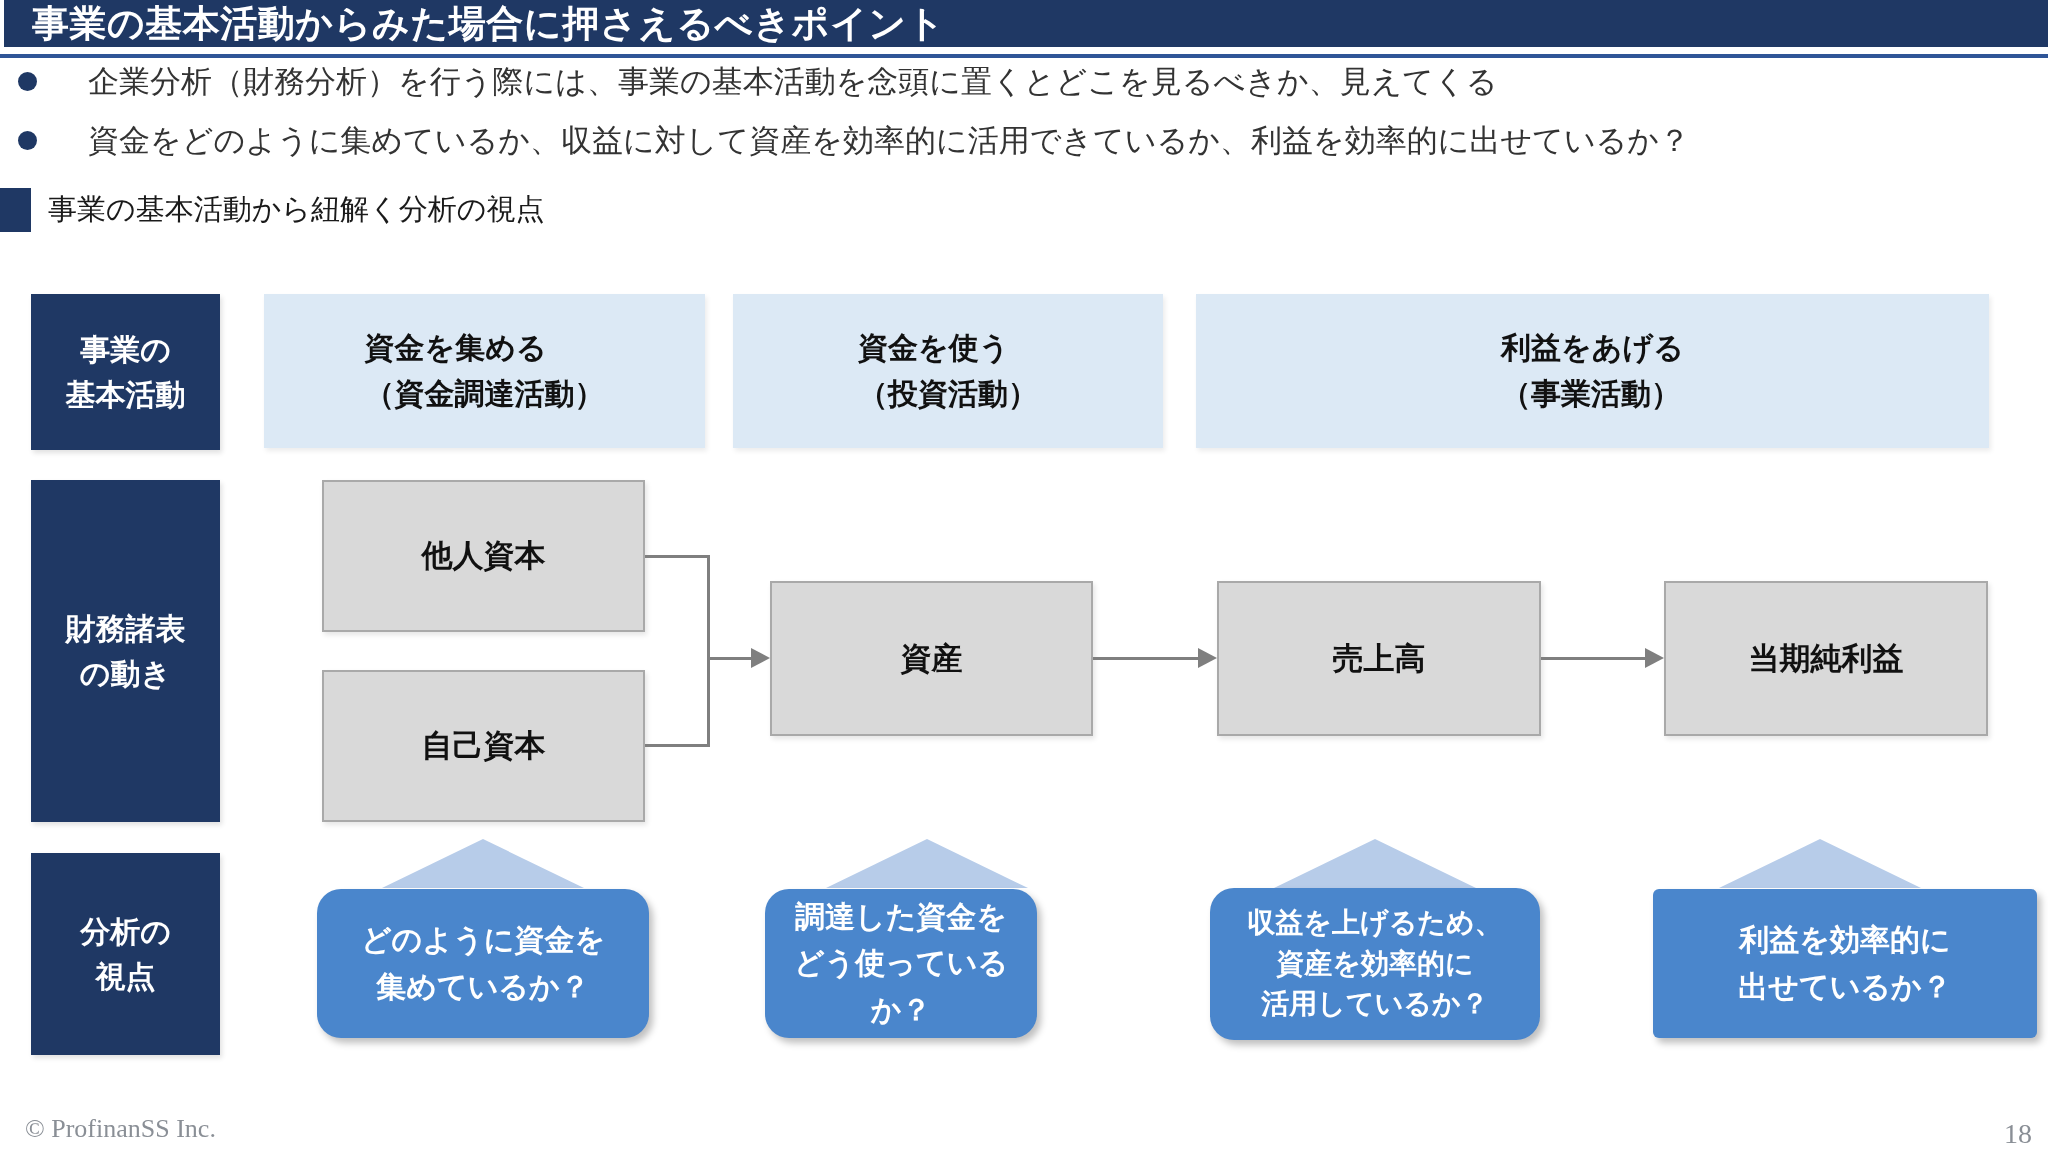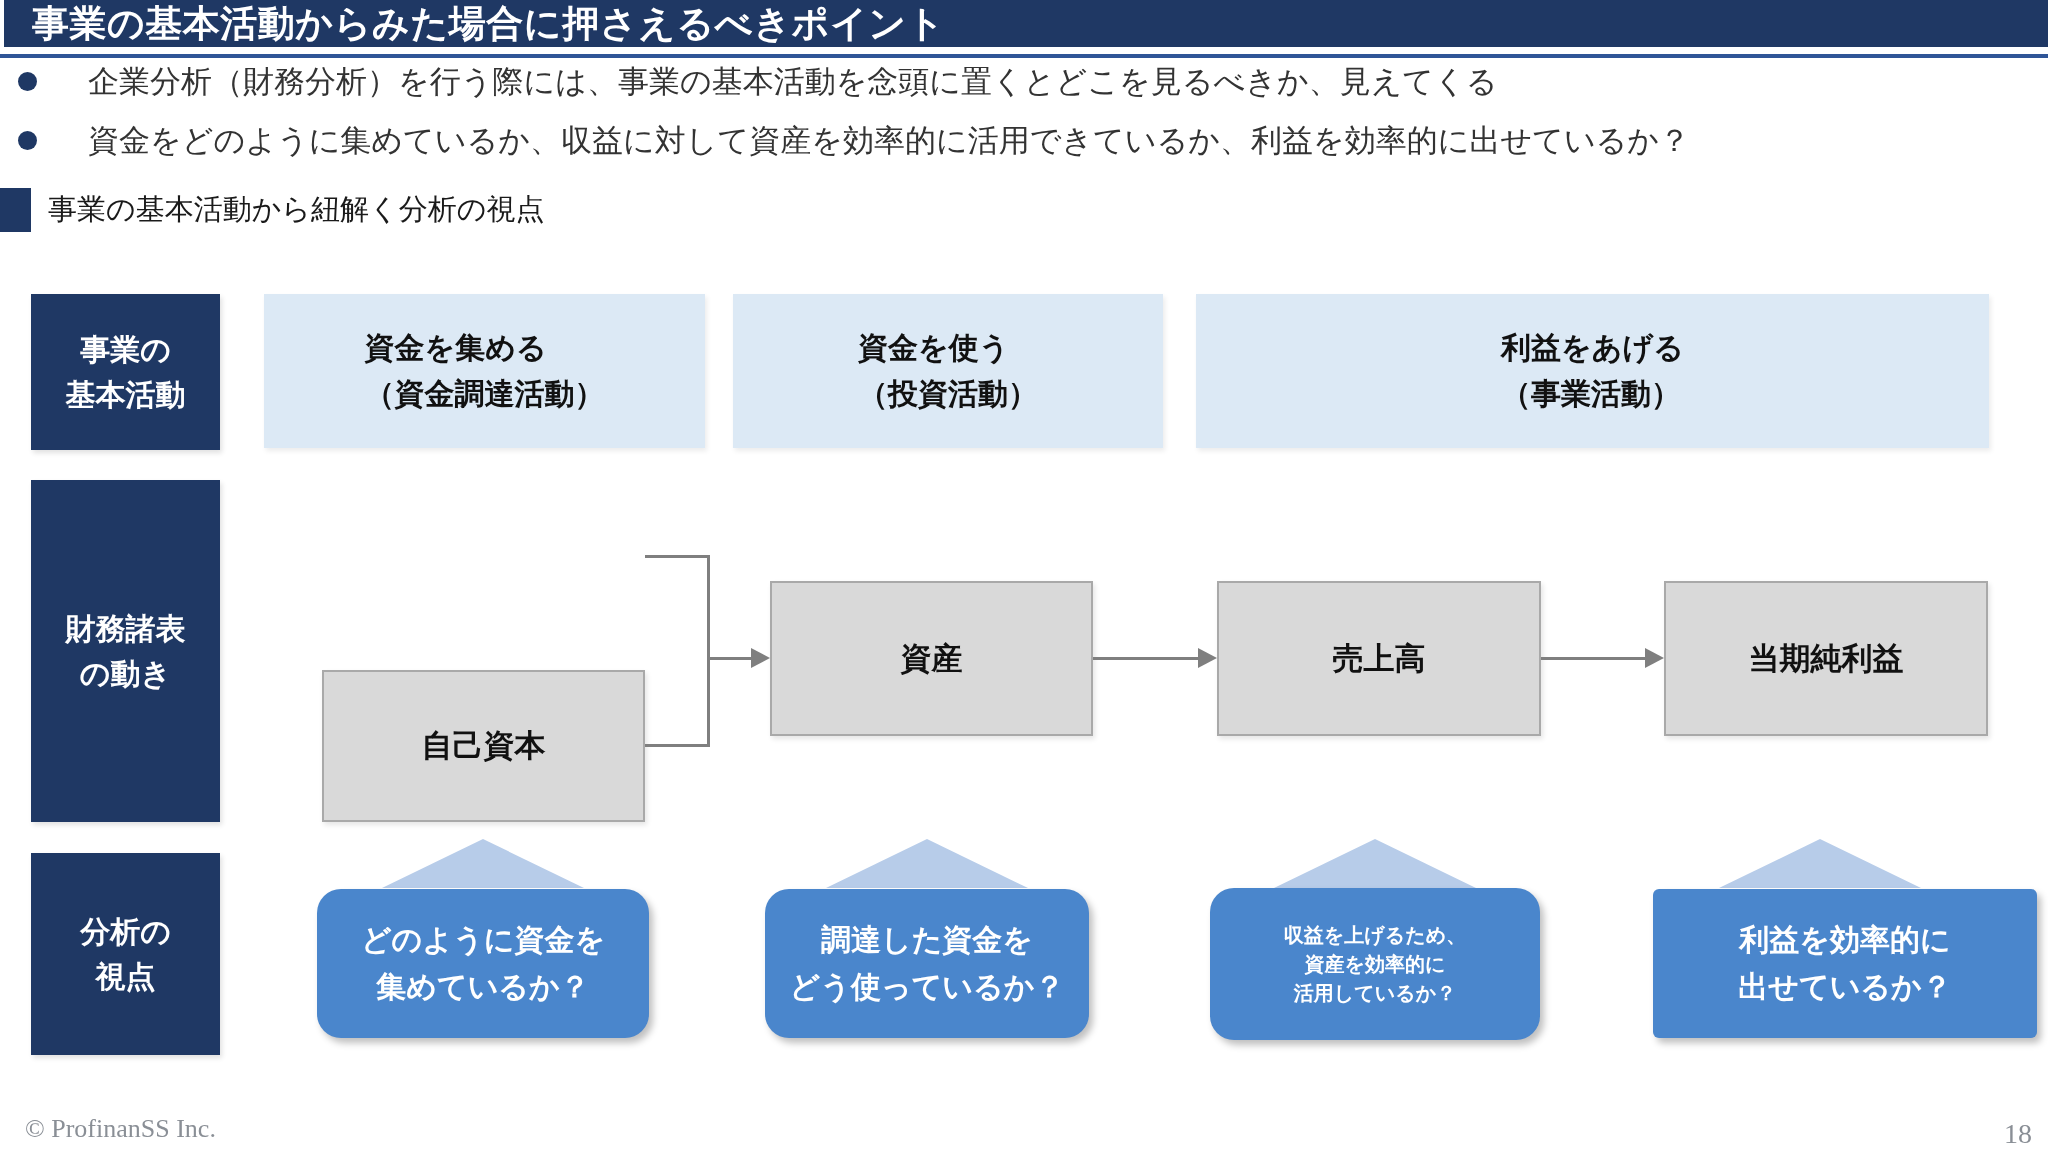--- a/index.html
+++ b/index.html
@@ -109,22 +109,22 @@
 
   
   .callout {
     position: absolute; background: #4A86CC; border-radius: 24px;
     color: #ffffff; display: flex; align-items: center; justify-content: center;
     text-align: center; font-weight: bold; font-size: 30px; line-height: 1.55;
     box-shadow: 4px 5px 7px rgba(0,0,0,0.25);
   }
   .callout .pre { white-space: pre-line; }
   .co-1 { left: 317px;  top: 889px; width: 332px; height: 149px; }
-  .co-2 { left: 765px;  top: 889px; width: 324px; height: 149px; }
-  .co-3 { left: 1210px; top: 888px; width: 330px; height: 152px; font-size: 20px; line-height: 1.45; }
+  .co-2 { left: 765px;  top: 889px; width: 272px; height: 149px; }
+  .co-3 { left: 1210px; top: 888px; width: 330px; height: 152px; font-size: 28px; line-height: 1.45; }
   .co-4 { left: 1653px; top: 889px; width: 384px; height: 149px; border-radius: 6px; }
 
   
   .footer-copyright {
     position: absolute; left: 25px; top: 1114px;
     font-family: "Liberation Serif", serif; font-size: 26px; color: #8a8f96;
     white-space: nowrap;
   }
   .footer-page {
     position: absolute; right: 16px; top: 1118px;
@@ -176,20 +176,23 @@
   </div>
   <div class="activity-header ah-2">
     <span class="pre">資金を使う
 （投資活動）</span>
   </div>
   <div class="activity-header ah-3">
     <span class="pre">利益をあげる
 （事業活動）</span>
   </div>
 
+  <div class="fs-box fs-1">
+    <span>他人資本</span>
+  </div>
   <div class="fs-box fs-2">
     <span>自己資本</span>
   </div>
   <div class="fs-box fs-3">
     <span>資産</span>
   </div>
   <div class="fs-box fs-4">
     <span>売上高</span>
   </div>
   <div class="fs-box fs-5">

